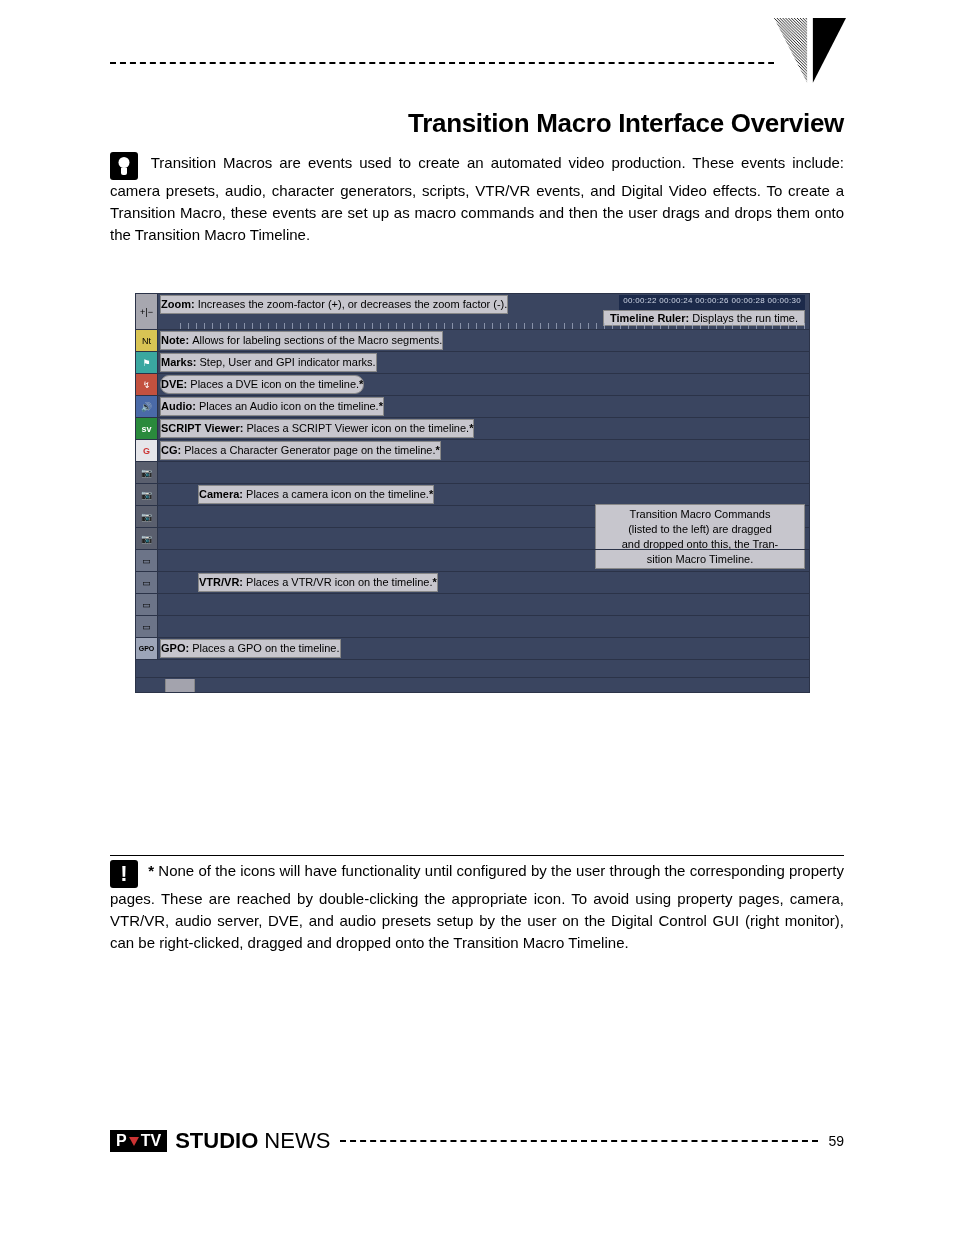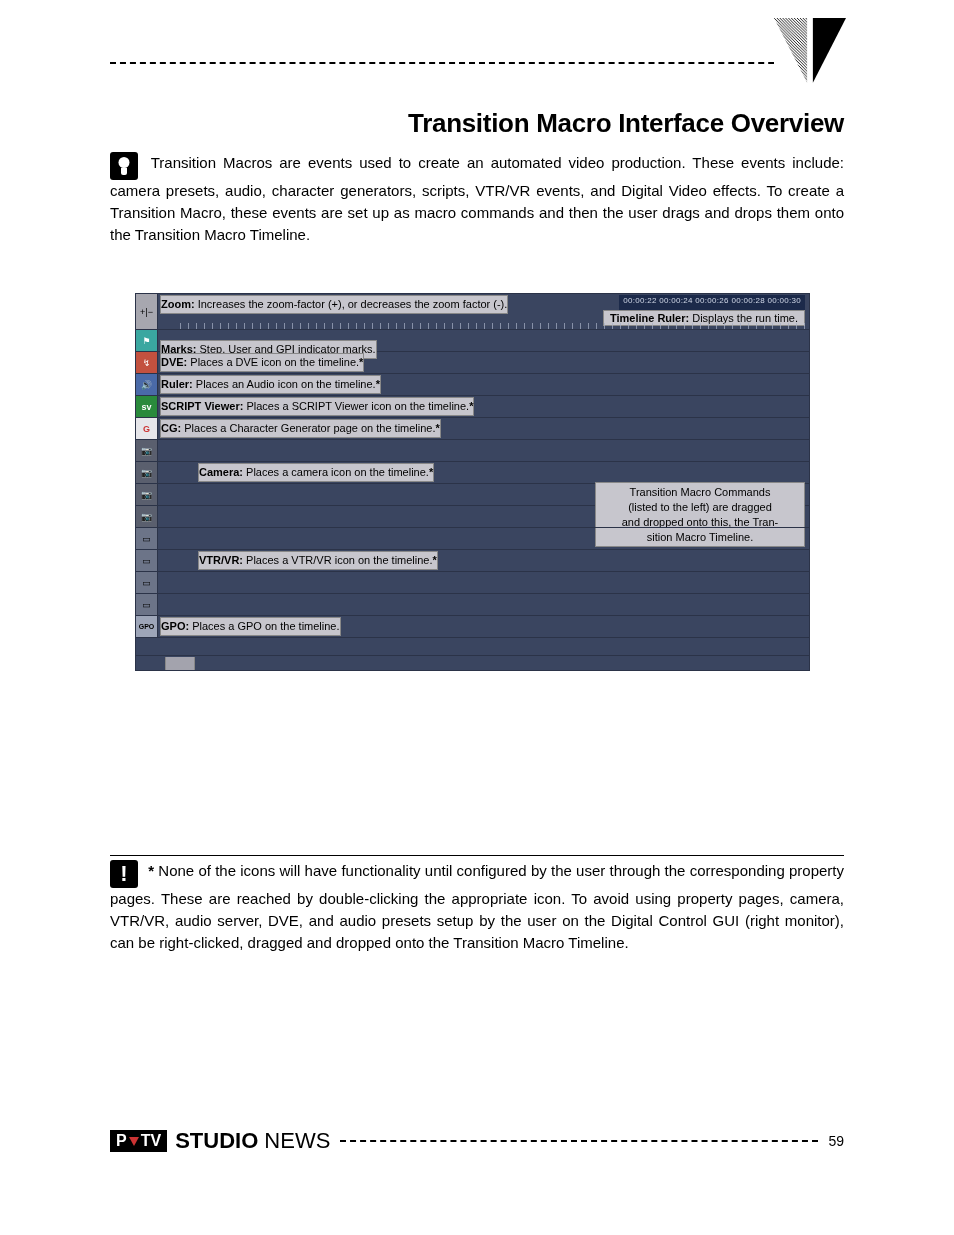--- a/index.html
+++ b/index.html
@@ -256,44 +256,52 @@
         <b>Zoom:</b>&nbsp;<span>Increases the zoom-factor (+), or decreases the zoom factor (-).</span>
       </div>
       <div class="ruler-strip">00:00:22   00:00:24   00:00:26   00:00:28   00:00:30</div>
       <div class="ruler-callout">
         <b>Timeline Ruler:</b>&nbsp;<span>Displays the run time.</span>
       </div>
       <div class="ruler-ticks"></div>
     </div>
   </div>
 
+  <div class="shot-row">
+    <div class="tool-cell tc-yell">Nt</div>
+    <div class="track-cell">
+      <div class="callout" style="left:2px; top:1px;">
+        <b>Note:</b>&nbsp;<span>Allows for labeling sections of the Macro segments.</span>
+      </div>
+    </div>
+  </div>
 
   <div class="shot-row">
     <div class="tool-cell tc-teal">⚑</div>
     <div class="track-cell">
-      <div class="callout" style="left:2px; top:1px;margin-top:9px;">
+      <div class="callout" style="left:2px; top:1px;">
         <b>Marks:</b>&nbsp;<span>Step, User and GPI indicator marks.</span>
       </div>
     </div>
   </div>
 
   <div class="shot-row">
     <div class="tool-cell tc-red">↯</div>
     <div class="track-cell">
-      <div class="callout" style="left:2px; top:1px;">
+      <div class="callout" style="left:2px; top:1px;border-radius:9px;">
         <b>DVE:</b>&nbsp;<span>Places a DVE icon on the timeline.</span><b>*</b>
       </div>
     </div>
   </div>
 
   <div class="shot-row">
     <div class="tool-cell tc-blue">🔊</div>
     <div class="track-cell">
       <div class="callout" style="left:2px; top:1px;">
-        <b>Ruler:</b>&nbsp;<span>Places an Audio icon on the timeline.</span><b>*</b>
+        <b>Audio:</b>&nbsp;<span>Places an Audio icon on the timeline.</span><b>*</b>
       </div>
     </div>
   </div>
 
   <div class="shot-row">
     <div class="tool-cell tc-green">sv</div>
     <div class="track-cell">
       <div class="callout" style="left:2px; top:1px;">
         <b>SCRIPT Viewer:</b>&nbsp;<span>Places a SCRIPT Viewer icon on the timeline.</span><b>*</b>
       </div>

